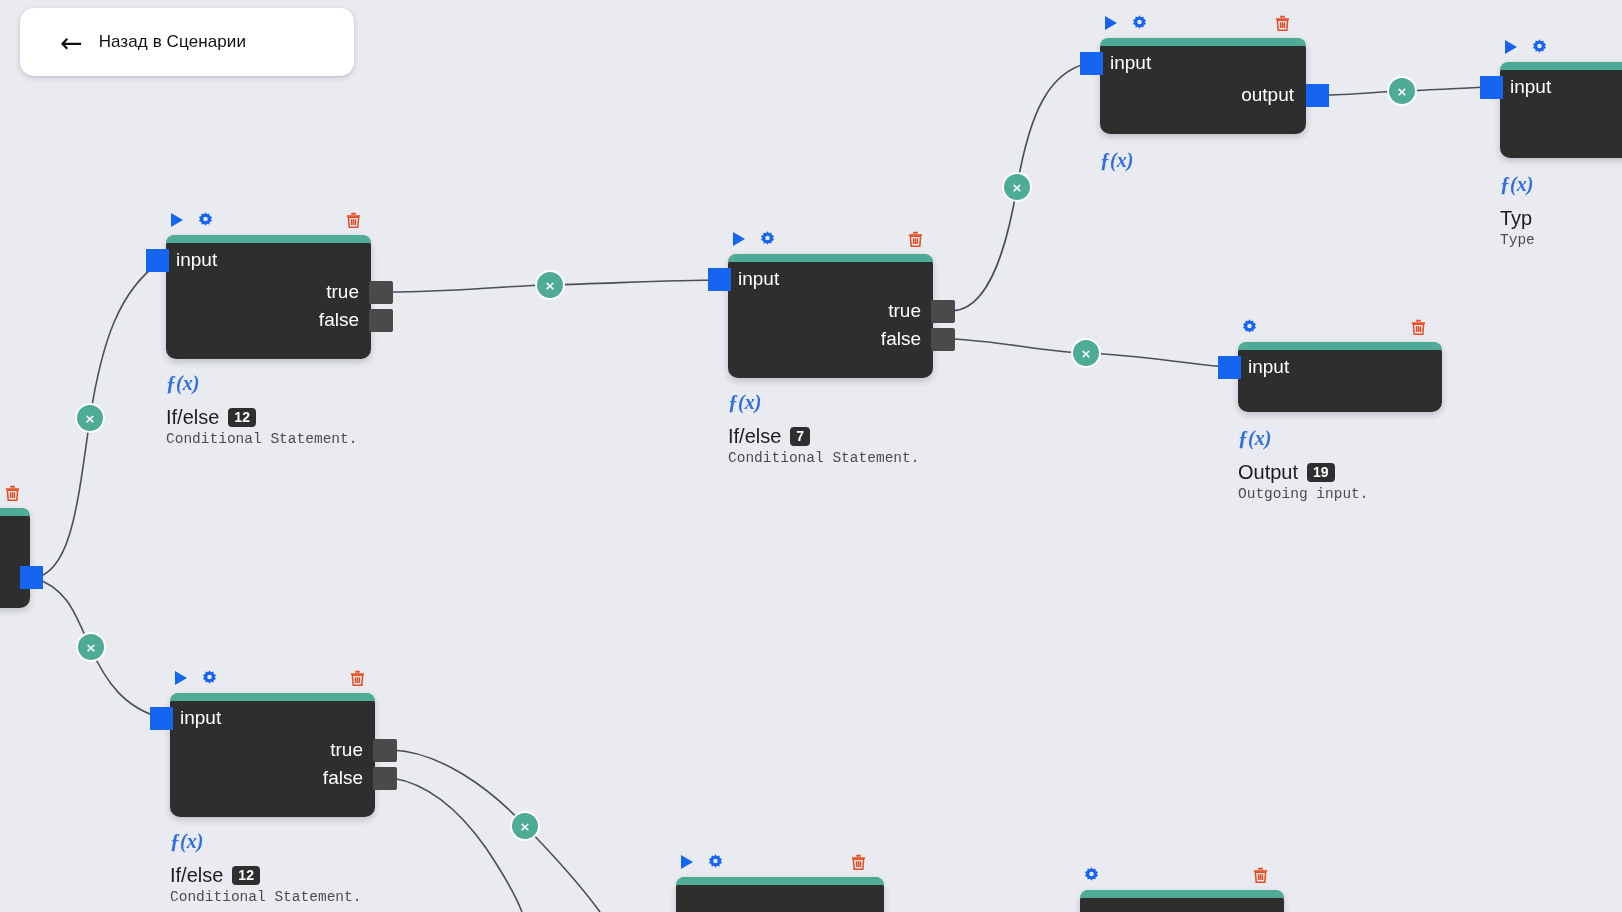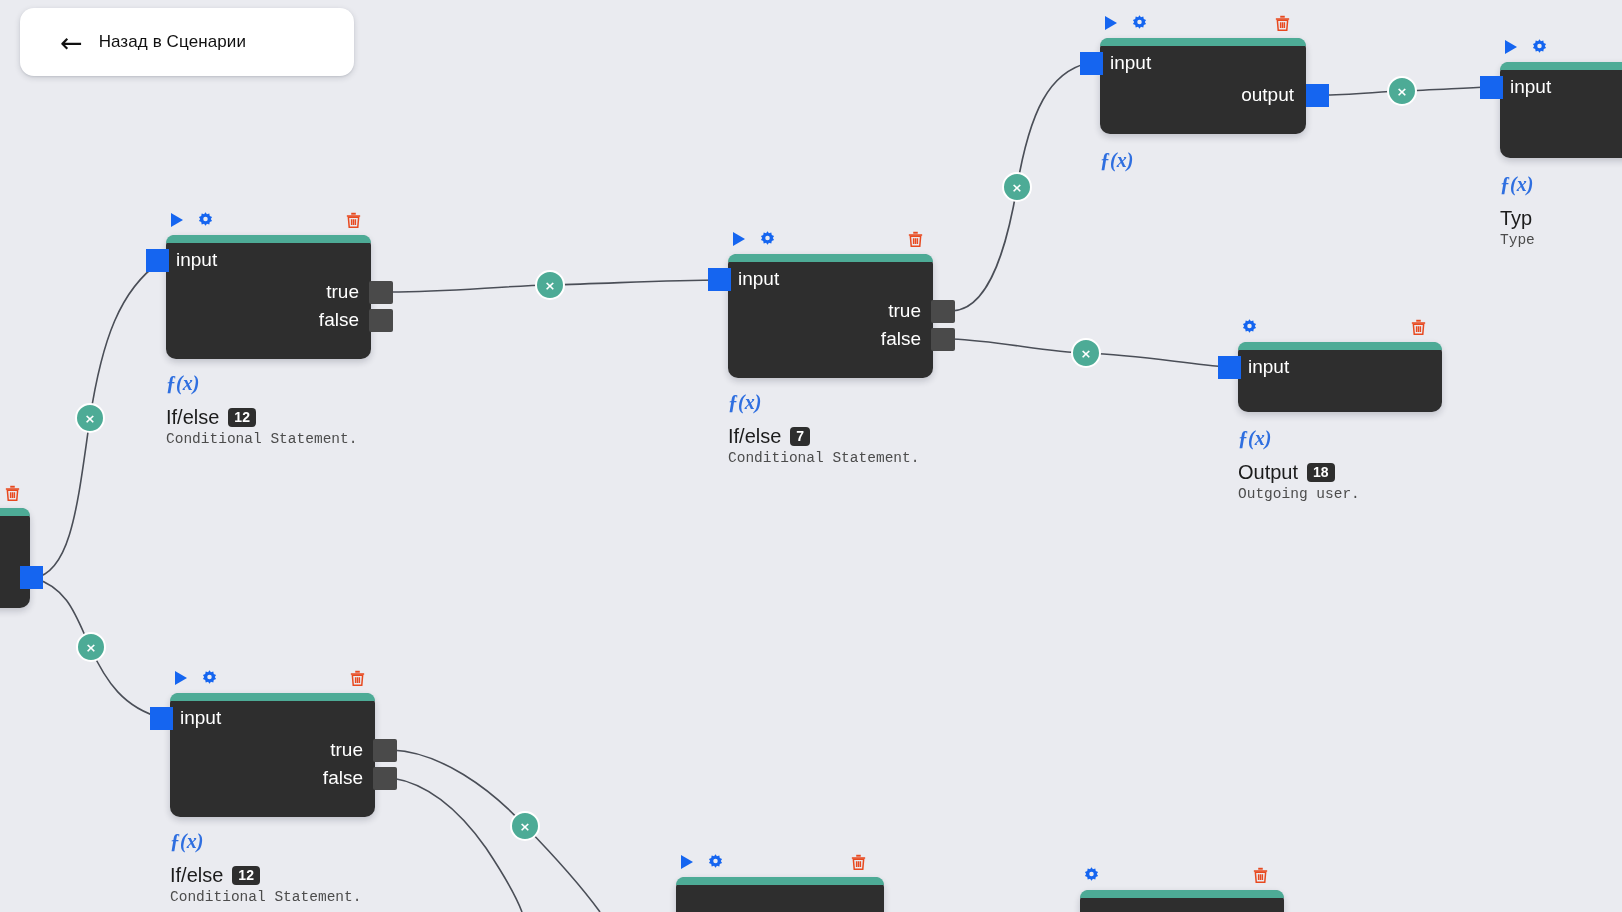--- a/index.html
+++ b/index.html
@@ -448,23 +448,23 @@
     <div class="node-box" style="width:204px; height:70px;">
       <div class="node-top"></div>
       <div class="handle-in" style="left:-20px; top:14px;"></div>
       <span class="port-in-label" style="top:14px;">input</span>
     </div>
     <div class="node-caption" style="left:0px; top:84px;">
       <span class="fx">ƒ(x)</span>
       <div class="cap-body">
         <div class="cap-title-row">
           <span class="cap-title">Output</span>
-          <span class="cap-badge">18</span>
+          <span class="cap-badge">19</span>
         </div>
-        <span class="cap-desc">Outgoing user.</span>
+        <span class="cap-desc">Outgoing input.</span>
       </div>
     </div>
   </div>
 
   <div class="node" style="left:1500px; top:62px;">
     <div class="node-toolbar">
       <div class="tb-left">
         <span class="ic">
           <svg width="18" height="18" viewBox="0 0 18 18">
               <path d="M3 2 L15 9 L3 16 Z" fill="#1565f0"></path>

